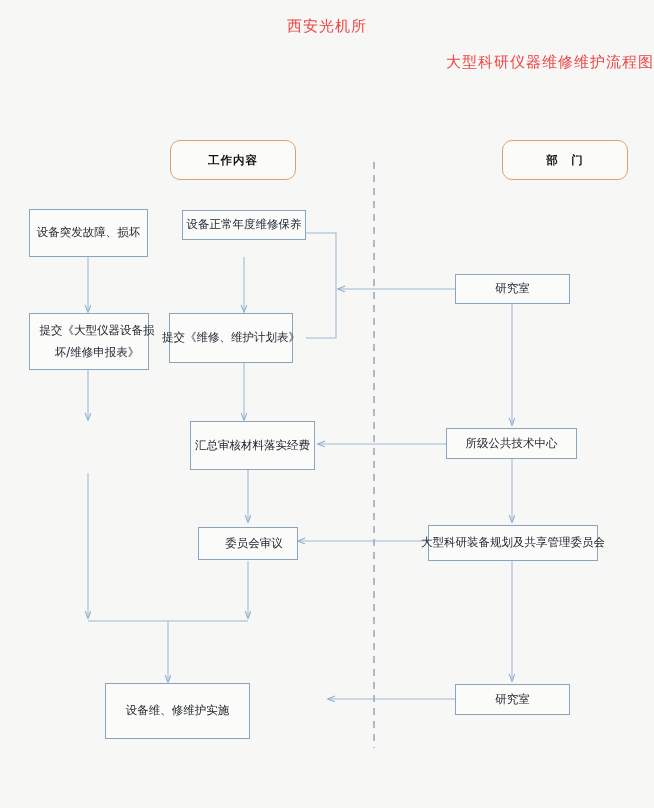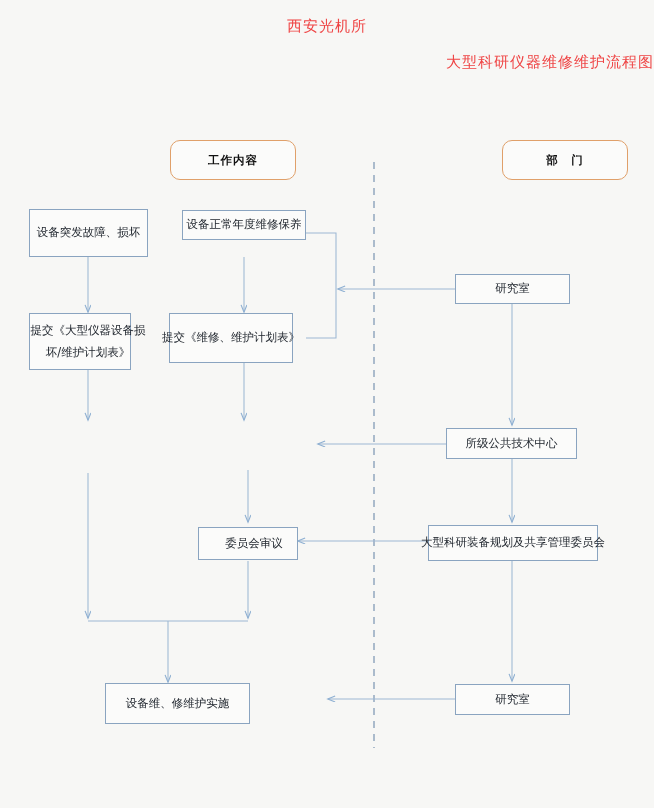--- a/index.html
+++ b/index.html
@@ -96,40 +96,43 @@
     <span>工作内容</span>
   </div>
   <div class="hdr" style="left:454px;top:140px;width:124px;height:38px;">
     <span>部　门</span>
   </div>
 
   <div class="node" style="left:29px;top:209px;width:119px;height:48px;">
     <span class="ln">设备突发故障、损坏</span>
   </div>
 
-  <div class="node" style="left:29px;top:313px;width:102px;height:57px;padding-left:16px;">
+  <div class="node" style="left:29px;top:313px;width:120px;height:57px;padding-left:16px;">
     <span class="ln">提交《大型仪器设备损</span>
-    <span class="ln">坏/维护计划表》</span>
+    <span class="ln">坏/维修申报表》</span>
   </div>
 
 
   <div class="node" style="left:182px;top:210px;width:124px;height:30px;">
     <span class="ln">设备正常年度维修保养</span>
   </div>
 
   <div class="node" style="left:169px;top:313px;width:124px;height:50px;">
     <span class="ln">提交《维修、维护计划表》</span>
   </div>
 
+  <div class="node" style="left:190px;top:421px;width:125px;height:49px;">
+    <span class="ln">汇总审核材料落实经费</span>
+  </div>
 
   <div class="node" style="left:198px;top:527px;width:100px;height:33px;padding-left:12px;">
     <span class="ln">委员会审议</span>
   </div>
 
-  <div class="node" style="left:105px;top:683px;width:145px;height:41px;">
+  <div class="node" style="left:105px;top:683px;width:145px;height:56px;">
     <span class="ln">设备维、修维护实施</span>
   </div>
 
   <div class="node" style="left:455px;top:274px;width:115px;height:30px;">
     <span class="ln">研究室</span>
   </div>
 
   <div class="node" style="left:446px;top:428px;width:131px;height:31px;">
     <span class="ln">所级公共技术中心</span>
   </div>

